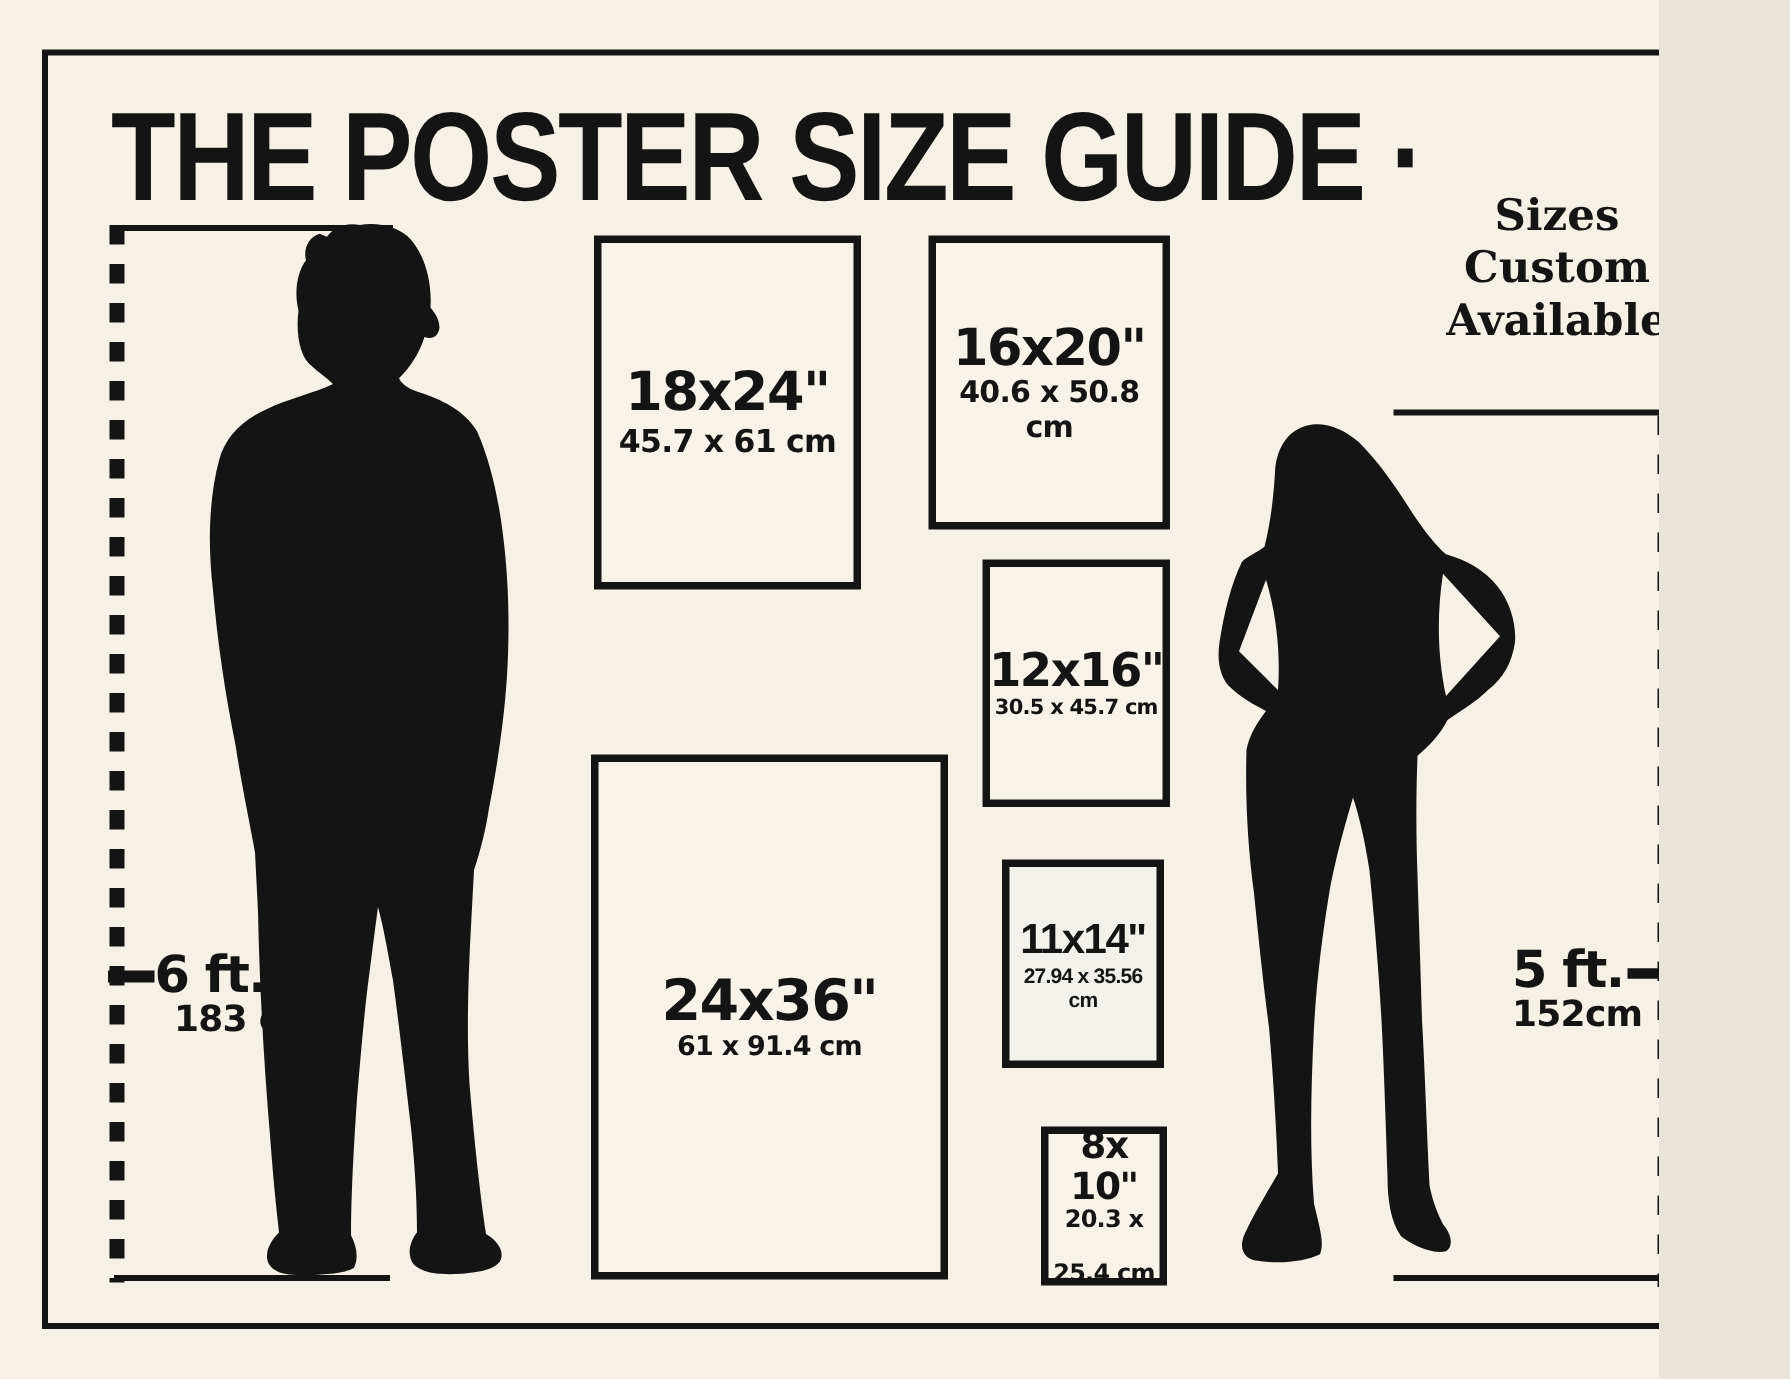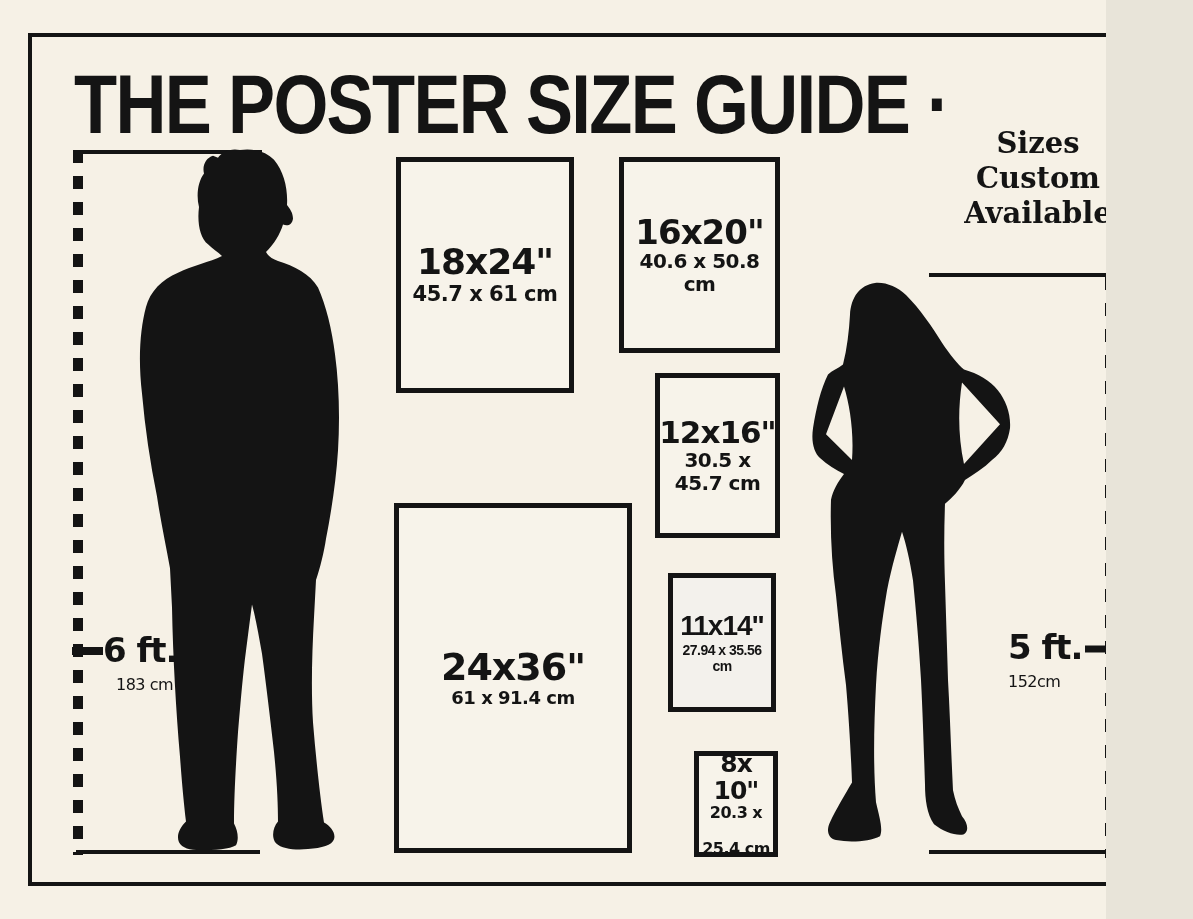--- a/index.html
+++ b/index.html
@@ -42,31 +42,31 @@
     display:flex;flex-direction:column;align-items:center;justify-content:center;
     text-align:center;box-sizing:border-box;
   }
   .box .in{font-weight:bold;letter-spacing:-1px;line-height:1.08;}
   .box .cm{font-weight:bold;letter-spacing:-0.5px;margin-top:0;line-height:1.15;}
   .box-18x24{left:396px;top:157px;width:178px;height:236px;}
   .box-18x24 .in{font-size:36px;} .box-18x24 .cm{font-size:21px;}
   .box-16x20{left:619px;top:157px;width:161px;height:196px;}
   .box-16x20 .in{font-size:34px;} .box-16x20 .cm{font-size:20px;}
   .box-12x16{left:655px;top:373px;width:125px;height:165px;}
-  .box-12x16 .in{font-size:31px;} .box-12x16 .cm{font-size:20px;}
+  .box-12x16 .in{font-size:31px;} .box-12x16 .cm{font-size:14px;}
   .box-11x14{left:668px;top:573px;width:108px;height:139px;background:#f3f1ec;
              font-family:"Liberation Sans", sans-serif;}
   .box-11x14 .in{font-size:28px;} .box-11x14 .cm{font-size:14px;}
   .box-24x36{left:394px;top:503px;width:238px;height:350px;}
   .box-24x36 .in{font-size:38px;} .box-24x36 .cm{font-size:18px;}
   .box-8x10{left:694px;top:751px;width:84px;height:106px;}
   .box-8x10 .in{font-size:25px;} .box-8x10 .cm{font-size:16px;}
   .h-label{position:absolute;line-height:1;}
   .h-ft{font-weight:bold;font-size:34px;letter-spacing:-1px;}
-  .h-cm{font-weight:normal;font-size:16px;letter-spacing:-0.5px;margin-top:10px;}
+  .h-cm{font-weight:bold;font-size:24px;letter-spacing:-0.5px;margin-top:0;}
   .man-label{left:103px;top:633px;}
   .man-label .h-cm{margin-left:13px;}
   .woman-label{left:1008px;top:630px;width:90px;text-align:left;}
   .woman-label .h-cm{margin-right:2px;}
   .sil{position:absolute;fill:var(--ink);}
 </style>
 </head>
 <body>
 
 <div id="canvas">

